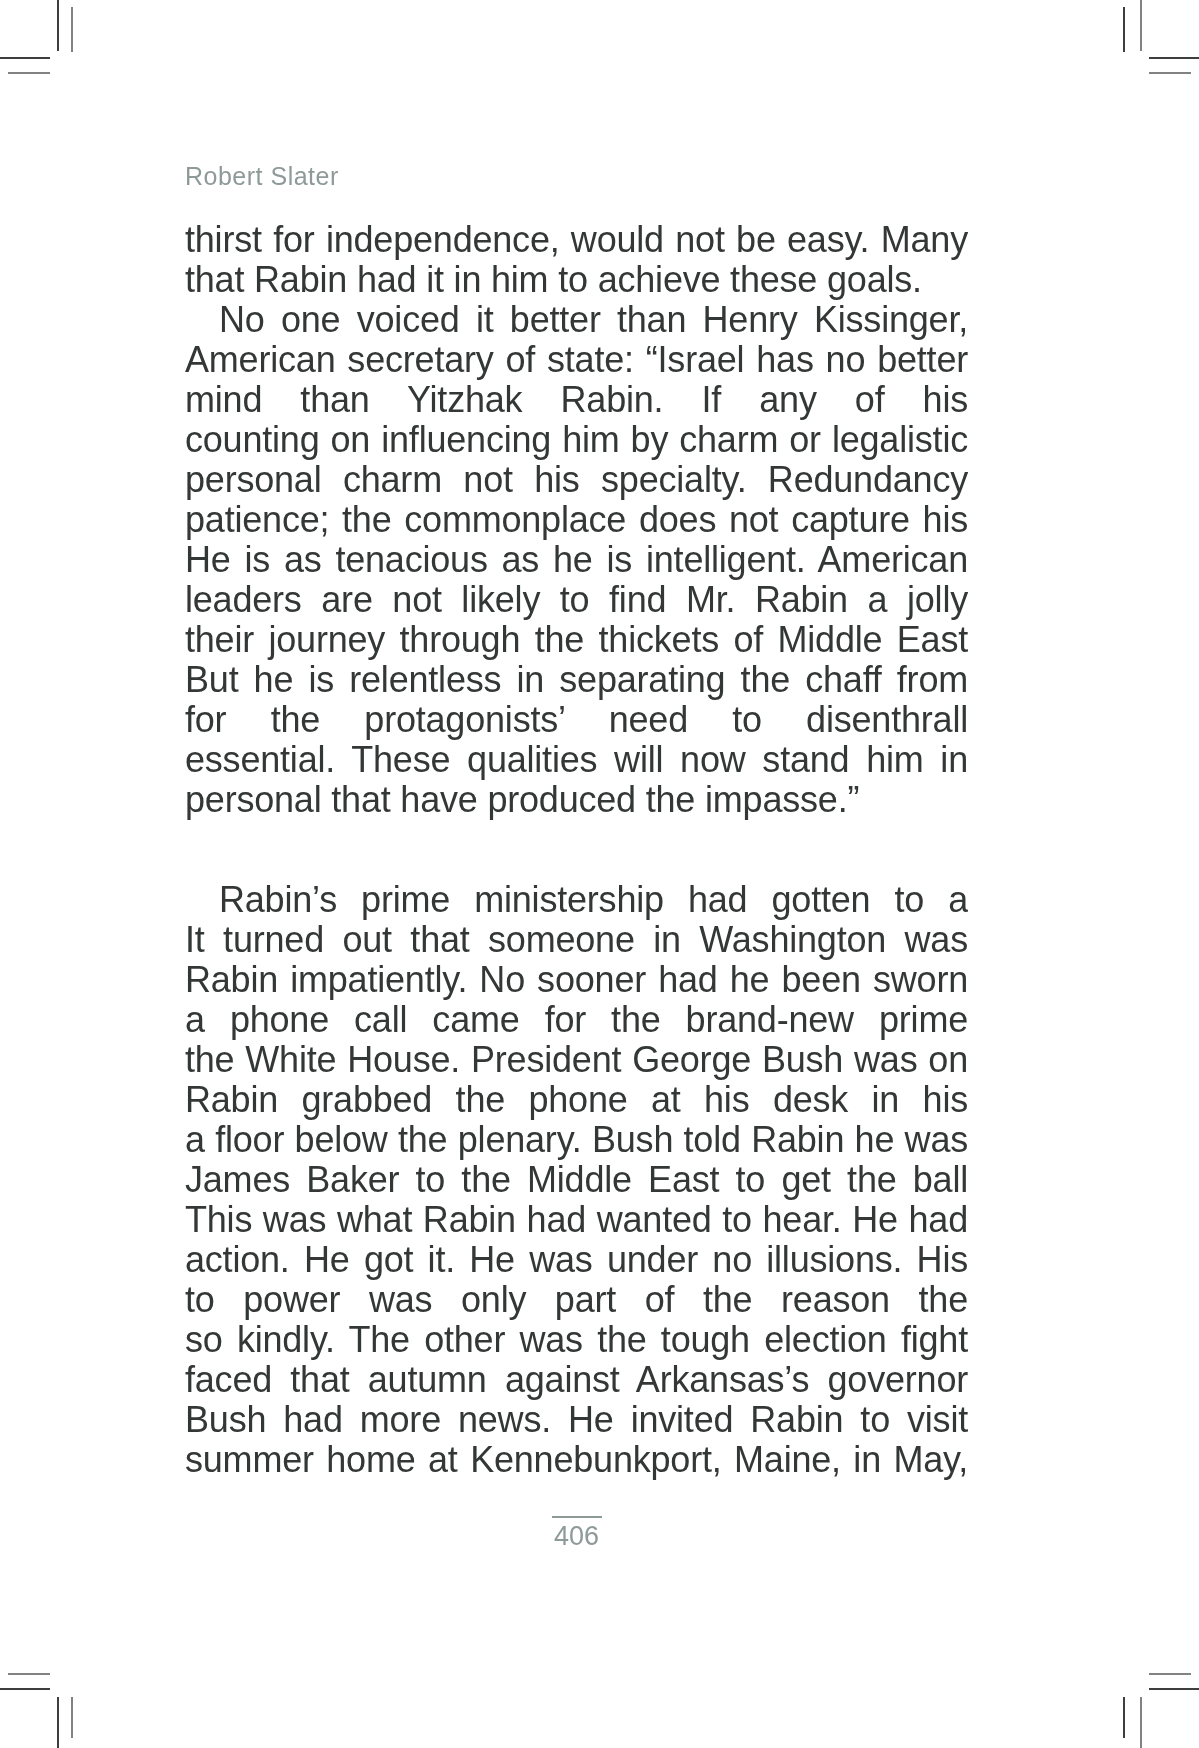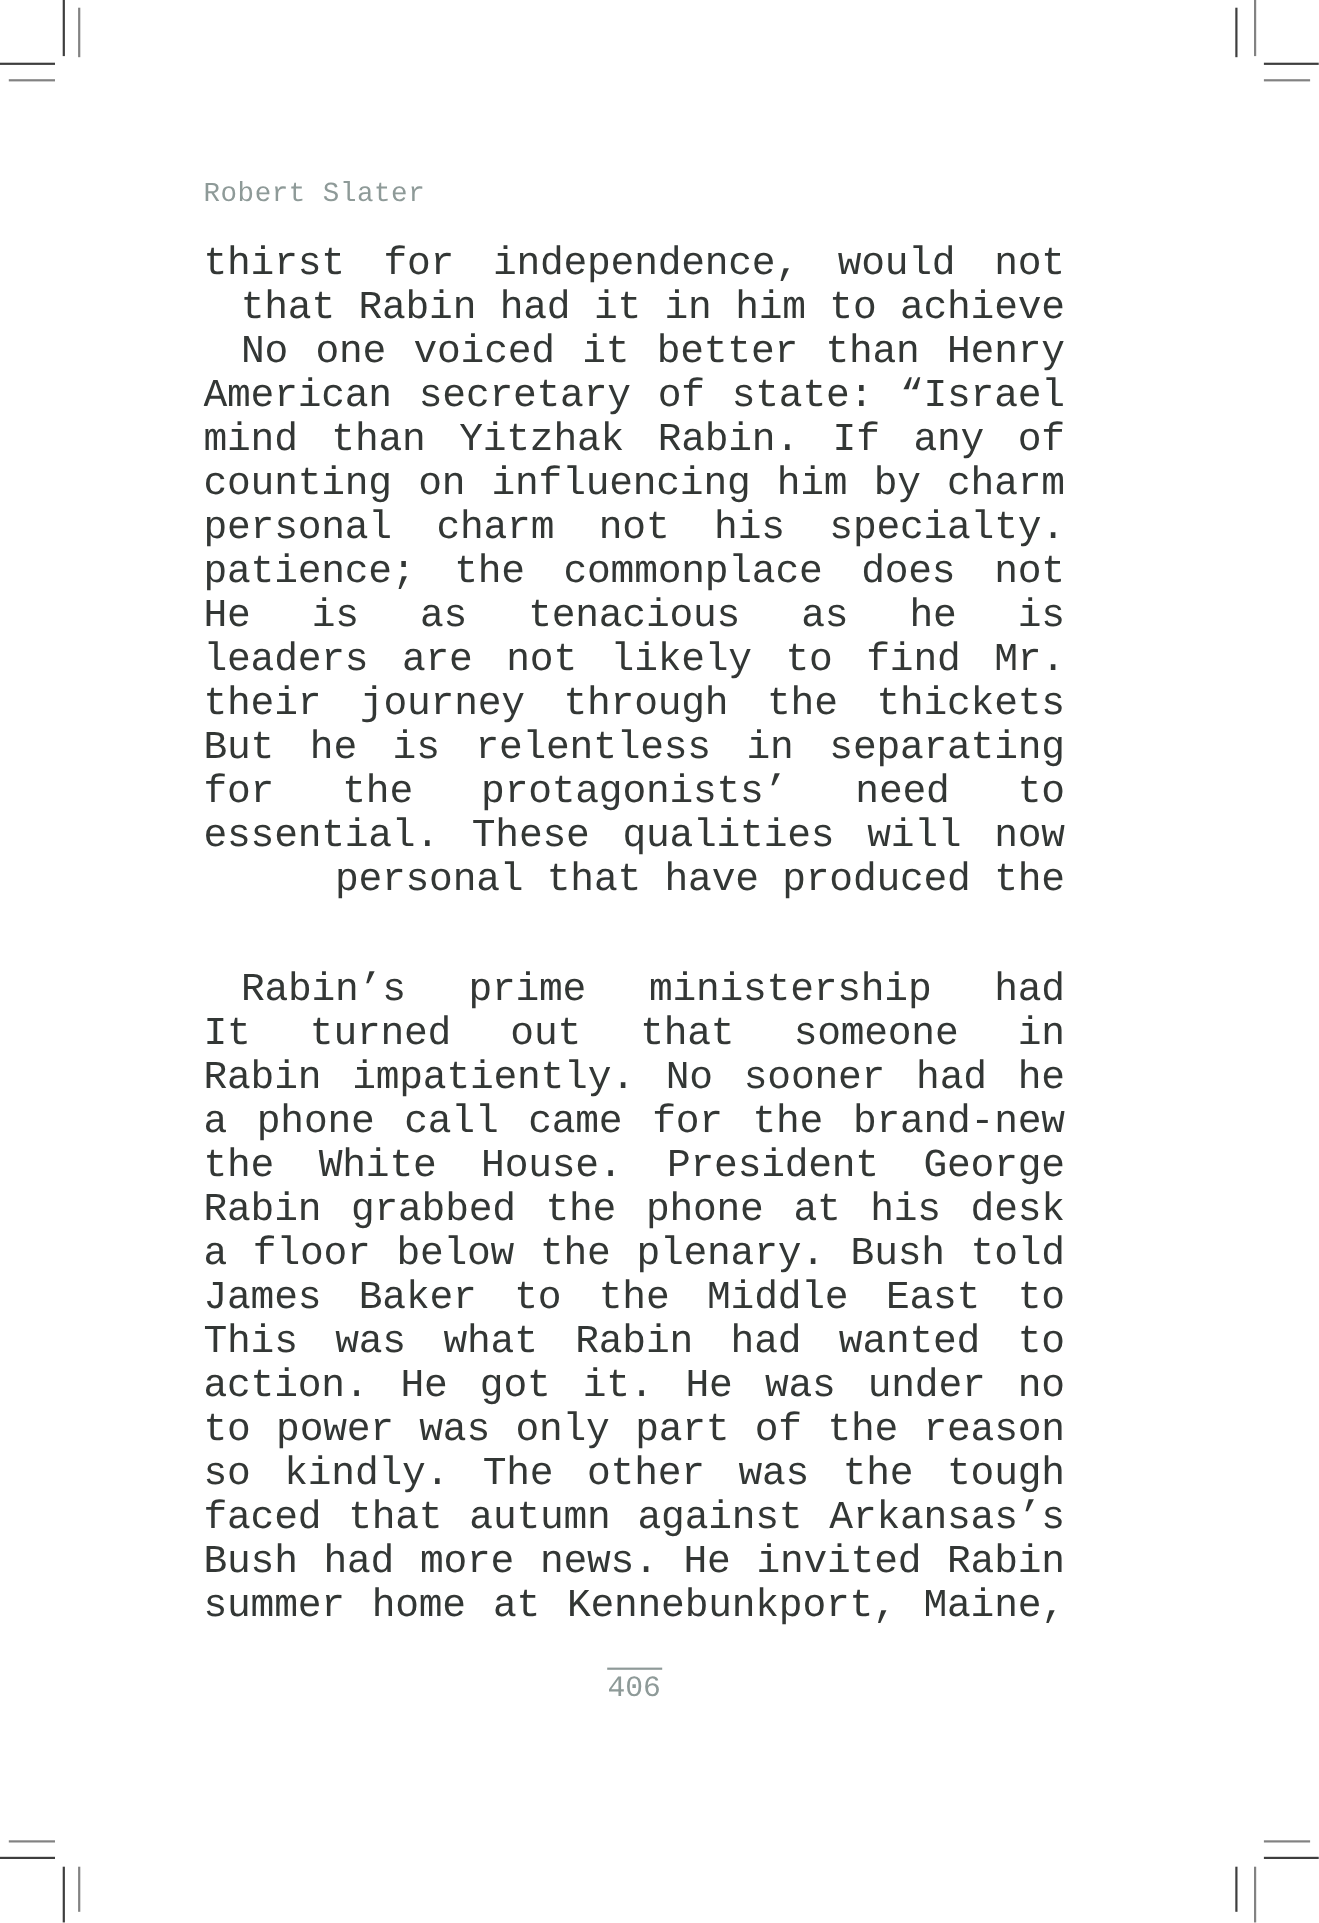--- a/index.html
+++ b/index.html
@@ -2,21 +2,21 @@
 <html><head>
 <meta charset="utf-8">
 <style>
   html, body { margin: 0; padding: 0; background: #ffffff; }
   .page {
     position: relative;
     width: 1199px;
     height: 1748px;
     background: #ffffff;
     overflow: hidden;
-    font-family: Liberation Mono, monospace;
+    font-family: Liberation Sans, sans-serif;
   }
 
   
   .mark { position: absolute; background: #828282; }
   .mark.dark { background: #3e3e3e; }
   .m-v { width: 2px; }
   .m-h { height: 2px; }
 
   
   .running-header {

